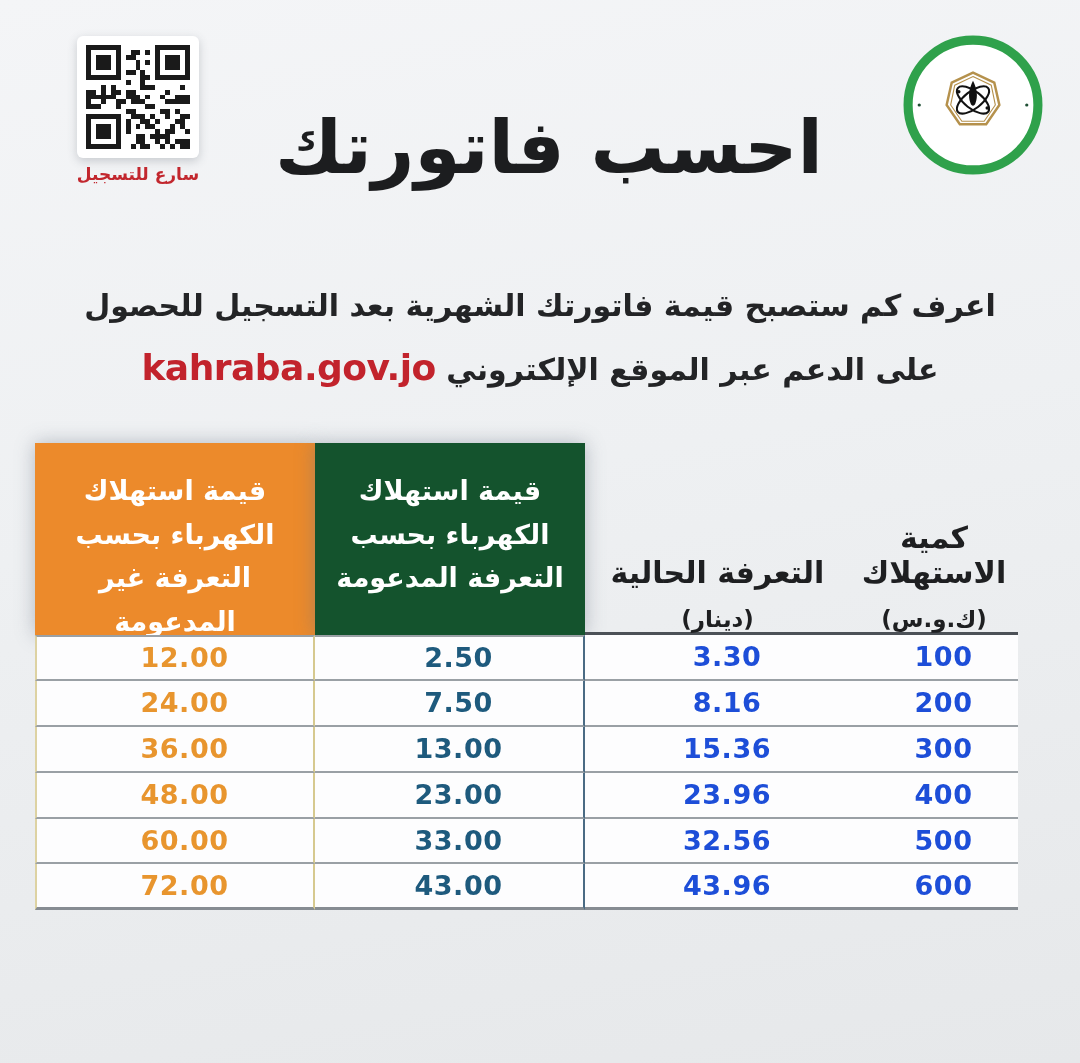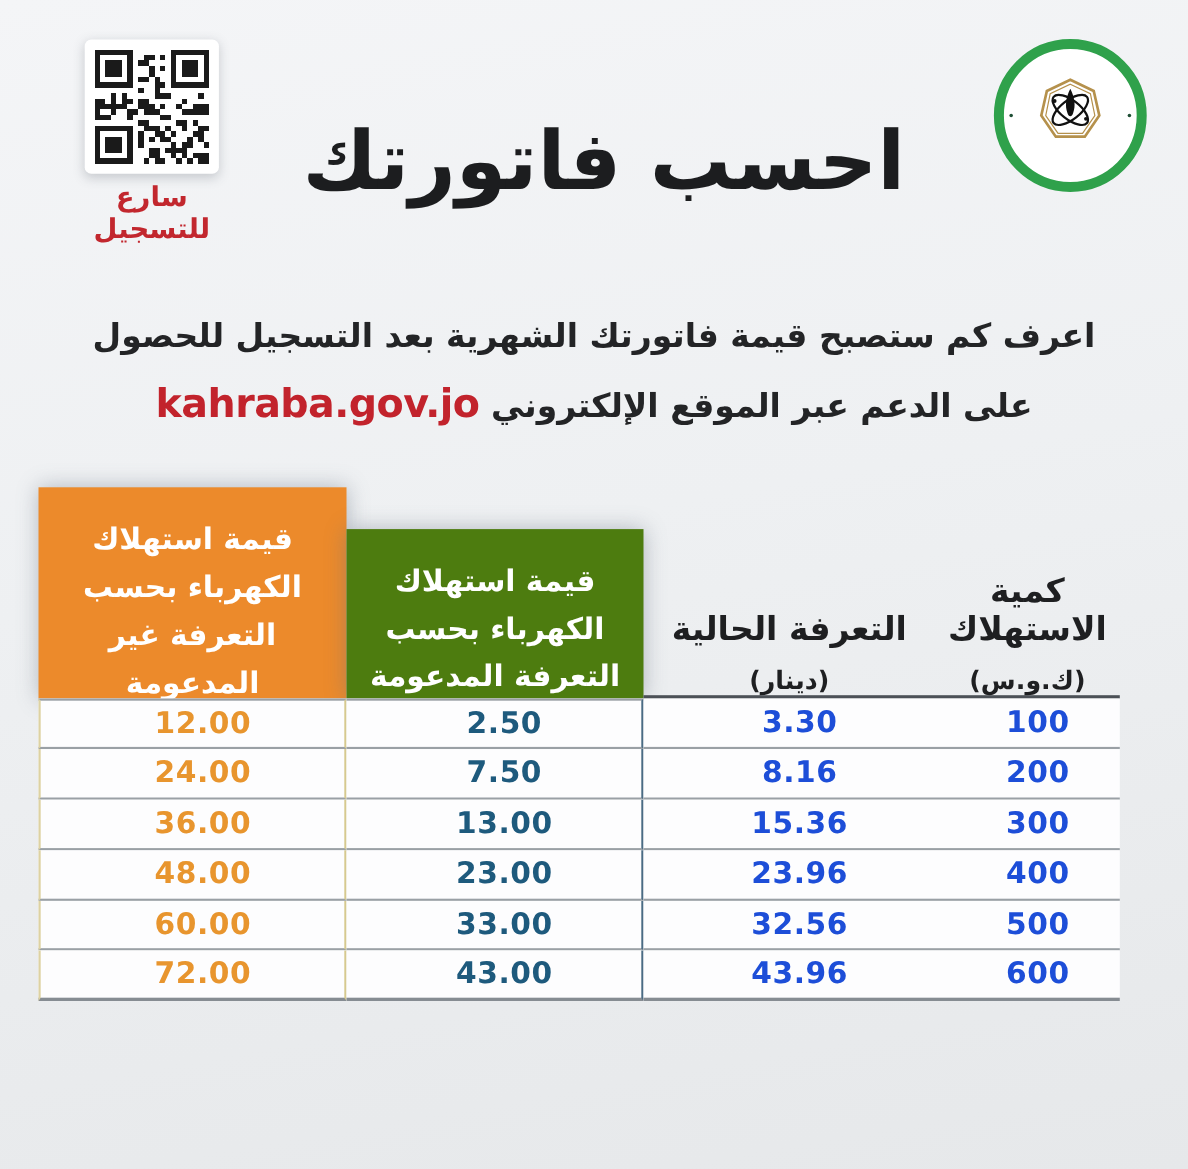--- a/index.html
+++ b/index.html
@@ -11,21 +11,21 @@
   }
   .page{ position:relative; width:1080px; height:1063px; }
 
   
   .qr-block{ position:absolute; left:58px; top:36px; width:160px; text-align:center; }
   .qr-box{
     width:122px; height:122px; margin:0 auto; background:#fff; border-radius:6px;
     padding:9px; box-shadow:0 3px 10px rgba(70,80,90,.25);
   }
   .qr-box svg{ width:104px; height:104px; display:block; }
-  .qr-caption{ margin-top:6px; font-size:25px; font-weight:800; color:#c2272e; direction:rtl; }
+  .qr-caption{ margin-top:6px; font-size:17px; font-weight:800; color:#c2272e; direction:rtl; }
 
   
   .logo{ position:absolute; left:902px; top:34px; width:142px; height:142px; }
   .logo svg{ width:142px; height:142px; }
 
   
   .title{
     position:absolute; top:104px; left:0; width:100%; text-align:center;
     direction:rtl; font-size:74px; font-weight:900; color:#1c1d1f;
     letter-spacing:-1px; transform:translateX(9px);
@@ -47,21 +47,21 @@
   }
   .t-head{ grid-template-rows:192px; }
   .t-body{ grid-auto-rows:45.9px; }
 
   .h-cell{ direction:rtl; text-align:center; }
   .h-colored{
     color:#fff; display:flex; flex-direction:column; justify-content:space-between;
     padding:26px 4px 16px; box-shadow:0 0 18px rgba(105,115,130,.45);gap:33px;
   }
   .h-unsub{ background:#ec8a2b; }
-  .h-sub{ background:#4d7c0f;margin-top:38px; }
+  .h-sub{ background:#14532d; }
   .h-colored .h-title{ font-size:27px; font-weight:800; line-height:1.62; }
   .h-colored .h-unit{ font-size:25px; font-weight:700; }
   .h-plain{
     display:flex; flex-direction:column; justify-content:flex-end; gap:16px;
     color:#1e1f21; border-bottom:3px solid #4c5157;
   }
   .h-plain .h-title{ font-size:30px; font-weight:800; }
   .h-plain .h-unit{ font-size:23px; font-weight:700; }
 
   .cell{

